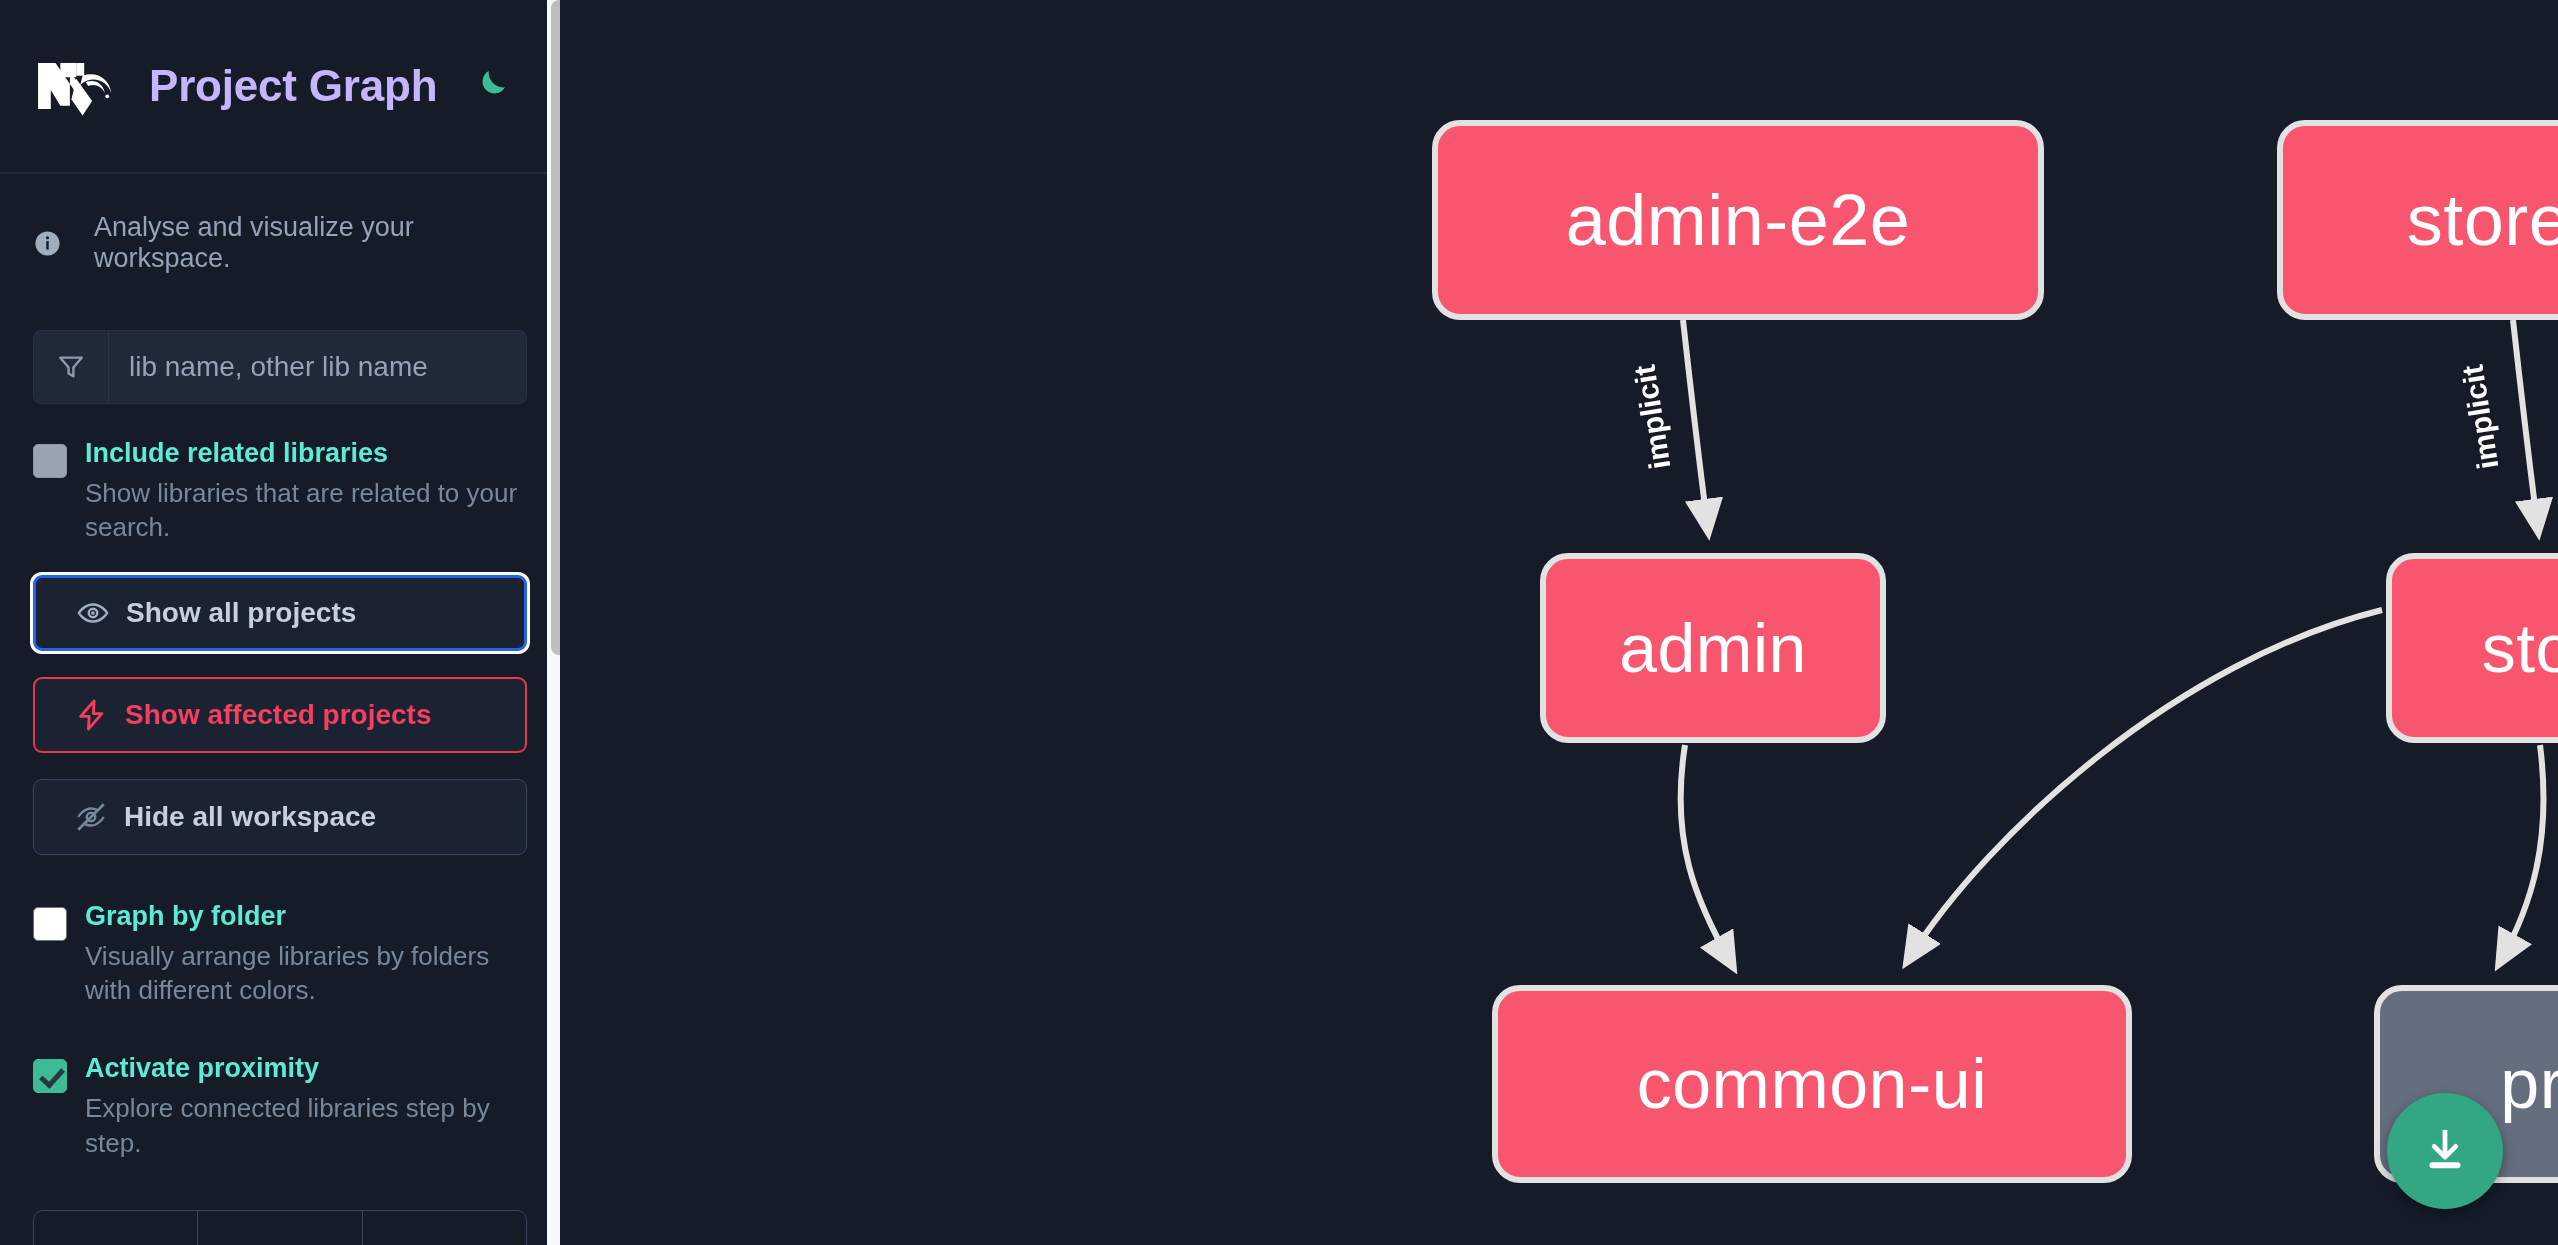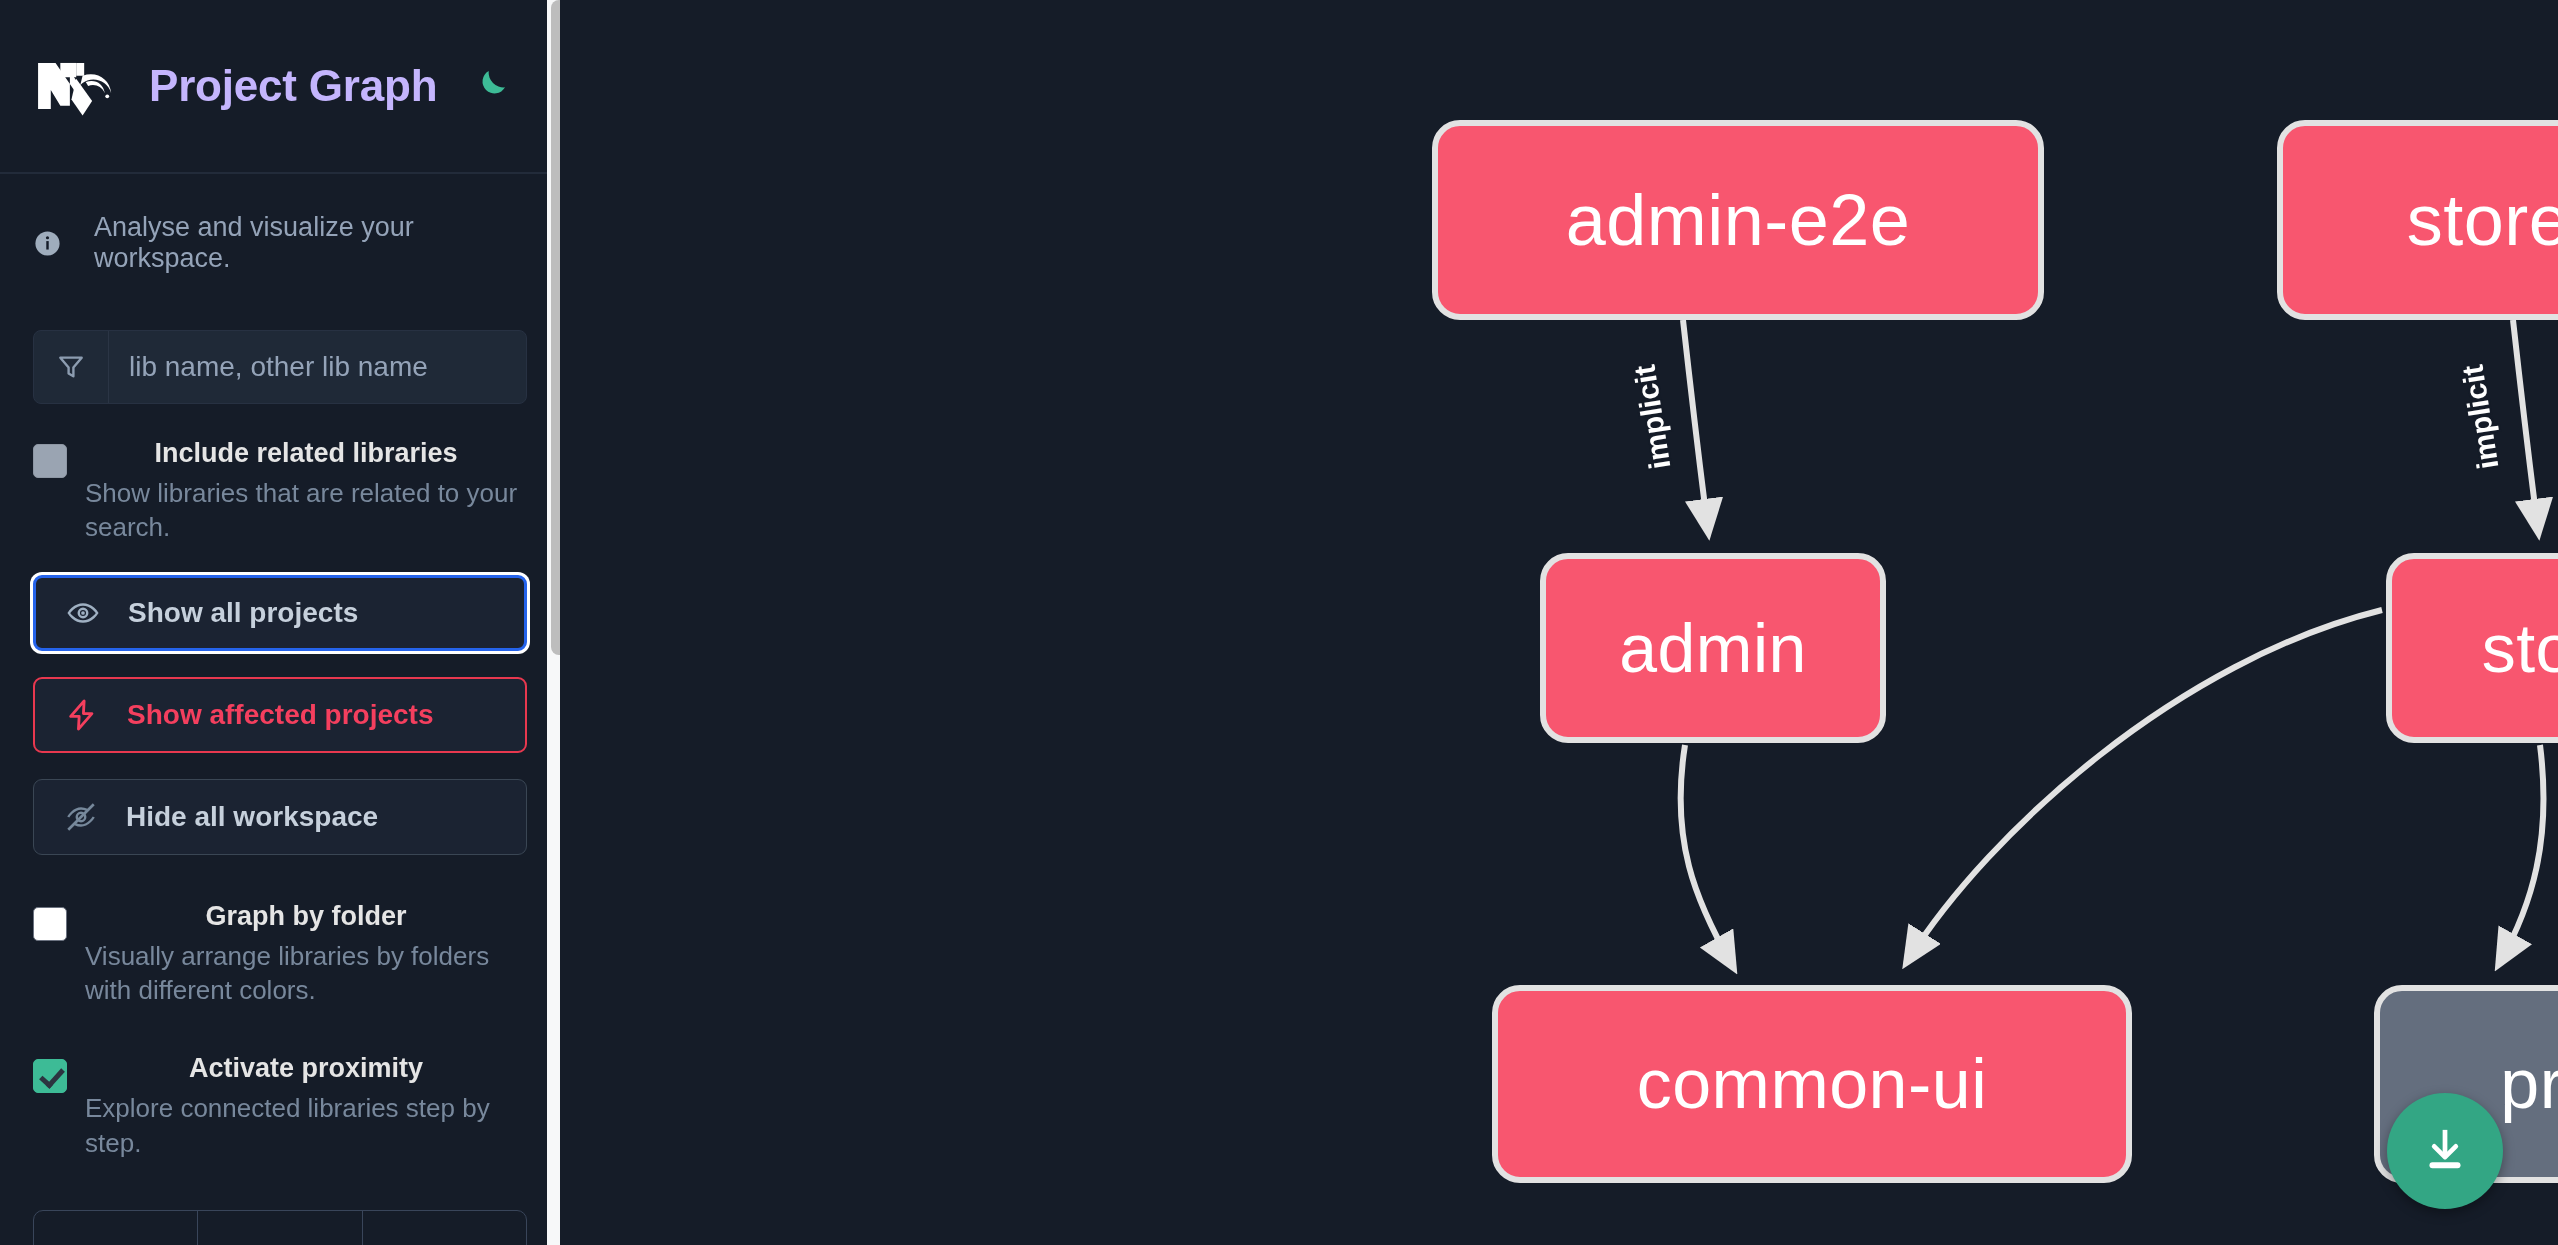--- a/index.html
+++ b/index.html
@@ -133,43 +133,42 @@
     content: "";
     position: absolute;
     left: 11px; top: 4px;
     width: 9px; height: 18px;
     border: solid #2c3440;
     border-width: 0 5px 5px 0;
     transform: rotate(42deg);
   }
   .cb-texts { flex: 1; }
   .cb-label {
-    color: #e5e5e5;
+    color: #5eead4;
     font-size: 27px;
     font-weight: 700;
     line-height: 1.15;
-    text-align: center;
   }
   .cb-desc {
     color: #78889c;
     font-size: 26px;
     line-height: 1.32;
     margin-top: 7px;
     max-width: 470px;
   }
 
   .btn {
     margin-top: 26px;
     height: 76px;
     border-radius: 9px;
     background: #1b2332;
     display: flex;
     align-items: center;
-    padding-left: 28px;
-    gap: 26px;
+    padding-left: 38px;
+    gap: 14px;
     box-sizing: border-box;
     cursor: pointer;
     border: 1px solid #32414f;
   }
   .btn-label { font-size: 28px; font-weight: 700; color: #c6d0dc; white-space: nowrap; }
   .btn-icon { width: 38px; height: 38px; flex: 0 0 38px; display:flex; align-items:center; justify-content:center;}
 
   .btn.focus {
     border: 3px solid #2563eb;
     box-shadow: 0 0 0 3px #ffffff;

